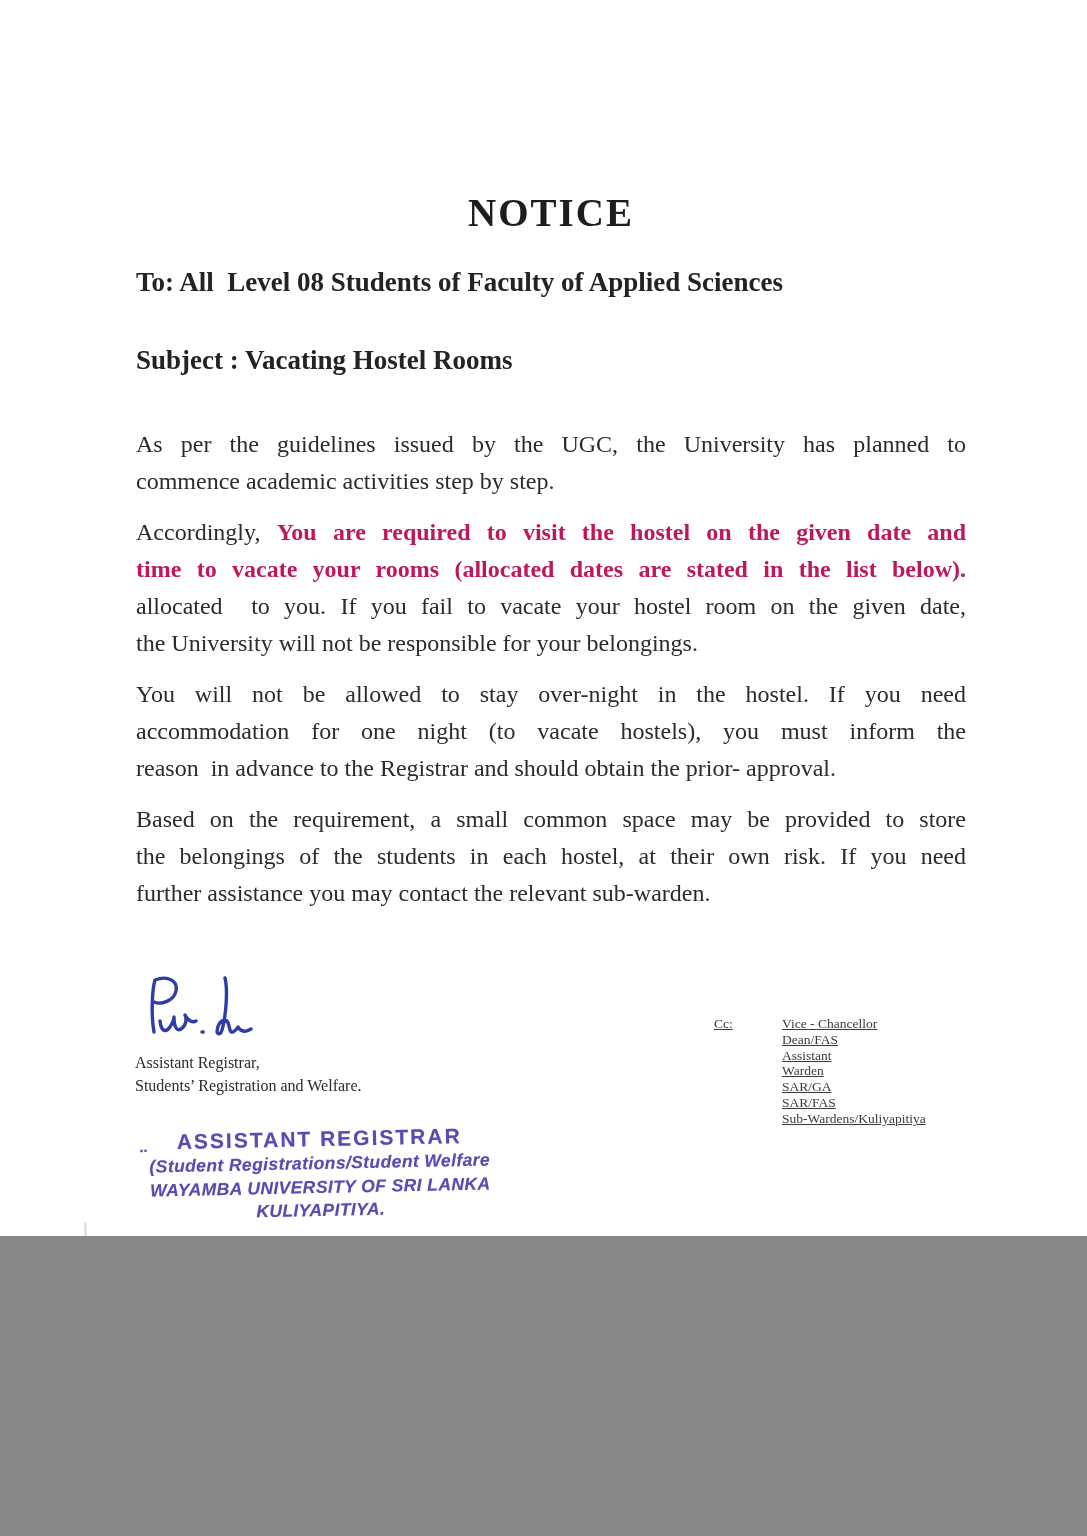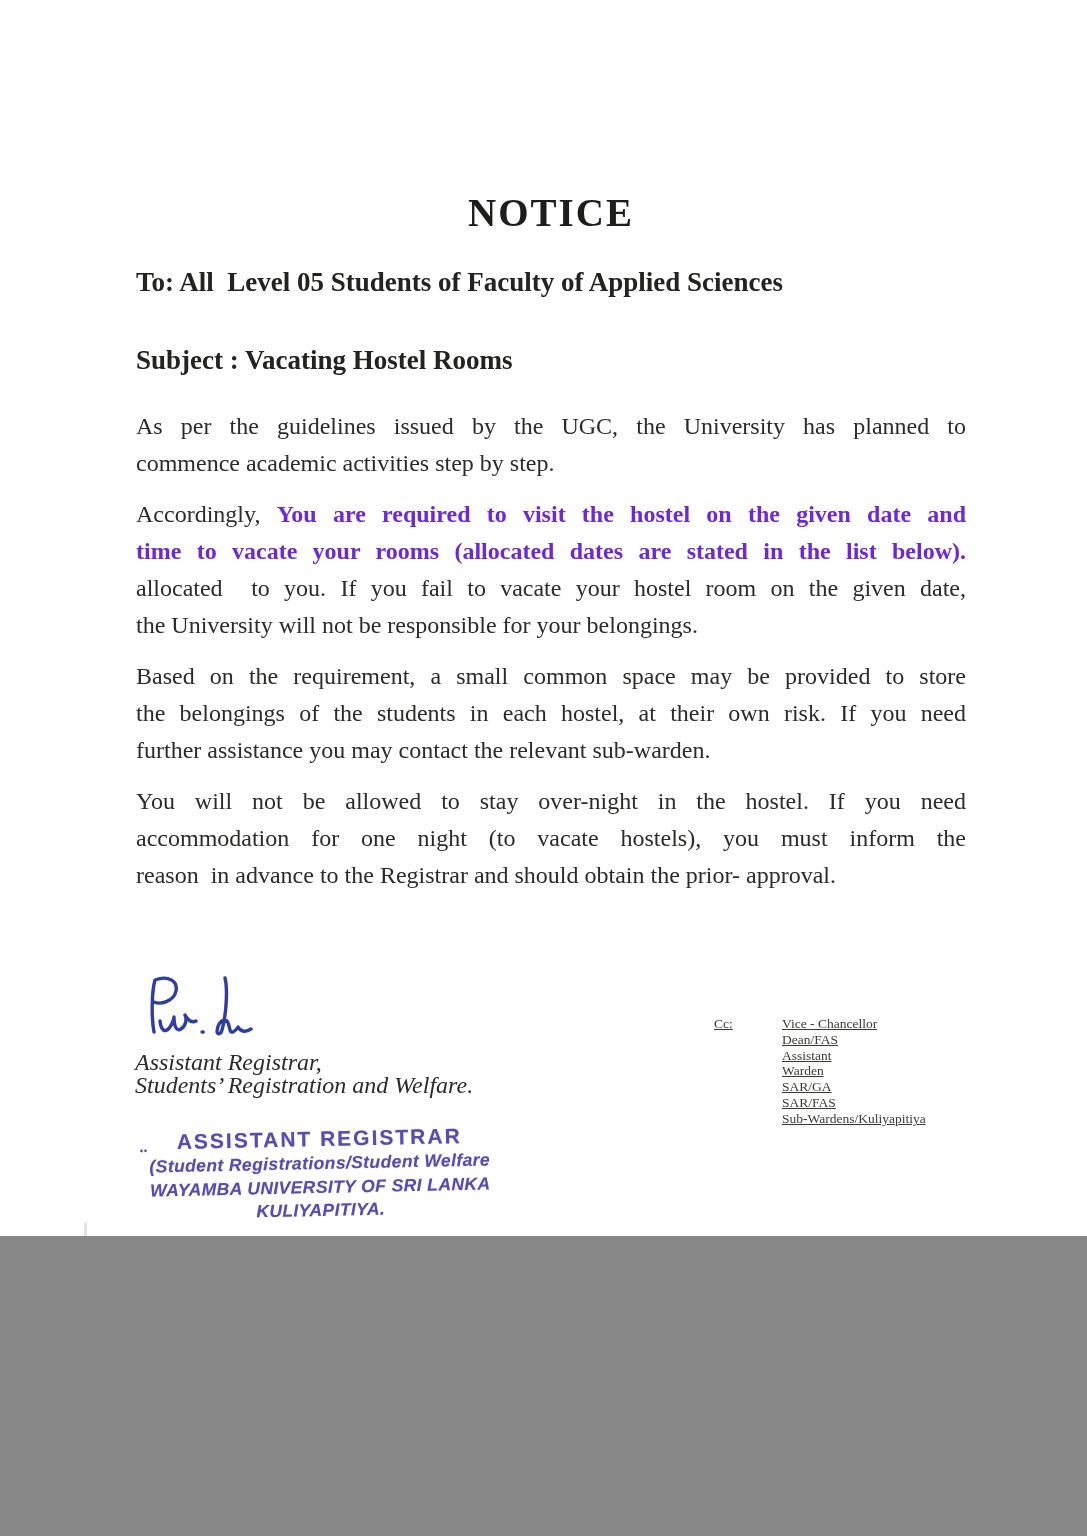--- a/index.html
+++ b/index.html
@@ -14,31 +14,31 @@
     top:190px;text-align:center;font-size:39px;font-weight:bold;
     letter-spacing:2px;color:#1d1d1b;
   }
   .recipient{
     top:263px;font-size:27px;font-weight:bold;line-height:39px;color:#232321;
   }
   .recipient .rline{white-space:pre-wrap;}
   .subject{
     top:345px;font-size:27px;font-weight:bold;color:#232321;
   }
-  .letter-body{top:408px;}
+  .letter-body{top:426px;}
   .para{margin:0 0 14px 0;}
   .line{
     font-size:24px;line-height:37px;color:#2b2b29;white-space:pre-wrap;
   }
   .line.just{text-align:justify;text-align-last:justify;}
-  .line b{font-weight:bold;color:#6d28d9;}
+  .line b{font-weight:bold;color:#be185d;}
   .sig{left:141px;top:974px;width:118px;height:72px;}
   .sig svg{display:block;width:100%;height:100%;}
   .signoff{
-    left:135px;top:1051px;font-size:24px;line-height:23px;color:#2b2b29;font-style:italic;
+    left:135px;top:1051px;font-size:16px;line-height:23px;color:#2b2b29;
   }
   .cc{
     left:714px;top:1016px;font-size:13.5px;line-height:15.8px;color:#3a3a36;
   }
   .cc-row{display:flex;text-decoration:underline;}
   .cc-label{width:68px;flex:0 0 68px;}
   .stamp{
     left:144px;top:1126px;width:352px;text-align:center;
     transform:rotate(-1.2deg);
     font-family:"Liberation Sans",sans-serif;font-weight:bold;
@@ -58,45 +58,45 @@
   .speck.s5{left:806px;top:1527px;width:3px;height:4px;background:#e8e8e8;}
 </style>
 </head>
 <body>
 
 <div class="page">
 
   <div class="abs content-col doc-title">NOTICE</div>
 
   <div class="abs content-col recipient">
-      <div class="rline">To: All  Level 05 Students of Faculty of Applied Sciences</div>
+      <div class="rline">To: All  Level 08 Students of Faculty of Applied Sciences</div>
     </div>
 
   <div class="abs content-col subject">Subject : Vacating Hostel Rooms</div>
 
   <div class="abs content-col letter-body">
       <div class="para">
         <div class="line just"><span>As per the guidelines issued by the UGC, the University has planned to</span></div>
         <div class="line"><span>commence academic activities step by step.</span></div>
       </div>
       <div class="para">
         <div class="line just"><span>Accordingly, </span><b>You are required to visit the hostel on the given date and</b></div>
         <div class="line just"><b>time to vacate your rooms (allocated dates are stated in the list below).</b></div>
         <div class="line just"><span>allocated  to you. If you fail to vacate your hostel room on the given date,</span></div>
         <div class="line"><span>the University will not be responsible for your belongings.</span></div>
       </div>
       <div class="para">
+        <div class="line just"><span>You will not be allowed to stay over-night in the hostel. If you need</span></div>
+        <div class="line just"><span>accommodation for one night (to vacate hostels), you must inform the</span></div>
+        <div class="line"><span>reason  in advance to the Registrar and should obtain the prior- approval.</span></div>
+      </div>
+      <div class="para">
         <div class="line just"><span>Based on the requirement, a small common space may be provided to store</span></div>
         <div class="line just"><span>the belongings of the students in each hostel, at their own risk. If you need</span></div>
         <div class="line"><span>further assistance you may contact the relevant sub-warden.</span></div>
-      </div>
-      <div class="para">
-        <div class="line just"><span>You will not be allowed to stay over-night in the hostel. If you need</span></div>
-        <div class="line just"><span>accommodation for one night (to vacate hostels), you must inform the</span></div>
-        <div class="line"><span>reason  in advance to the Registrar and should obtain the prior- approval.</span></div>
       </div>
     </div>
 
   <div class="abs sig" style="color: rgb(46, 61, 166);">
     <svg viewBox="0 0 118 72" fill="none" stroke="currentColor" stroke-width="3.4" stroke-linecap="round" stroke-linejoin="round">
       <path d="M 13,58 C 10,42 11,16 14,6 C 27,1 37,7 35,17 C 33,27 20,31 13,28"></path>
       <path d="M 19,47 C 20,56 24,60 29,53 C 32,48 33,44 33,43 C 33,51 35,58 40,55 C 45,52 46,45 44,41 C 47,46 51,49 55,47"></path>
       <path d="M 61,58 L 62.2,58"></path>
       <path d="M 84,4 C 87,16 85,42 81,56 C 80,60 77,61 76,58 C 76,52 79,47 83,46 C 87,45 88,52 89,56 C 90,60 94,58 97,53 C 99,57 104,59 110,55"></path>
     </svg>

